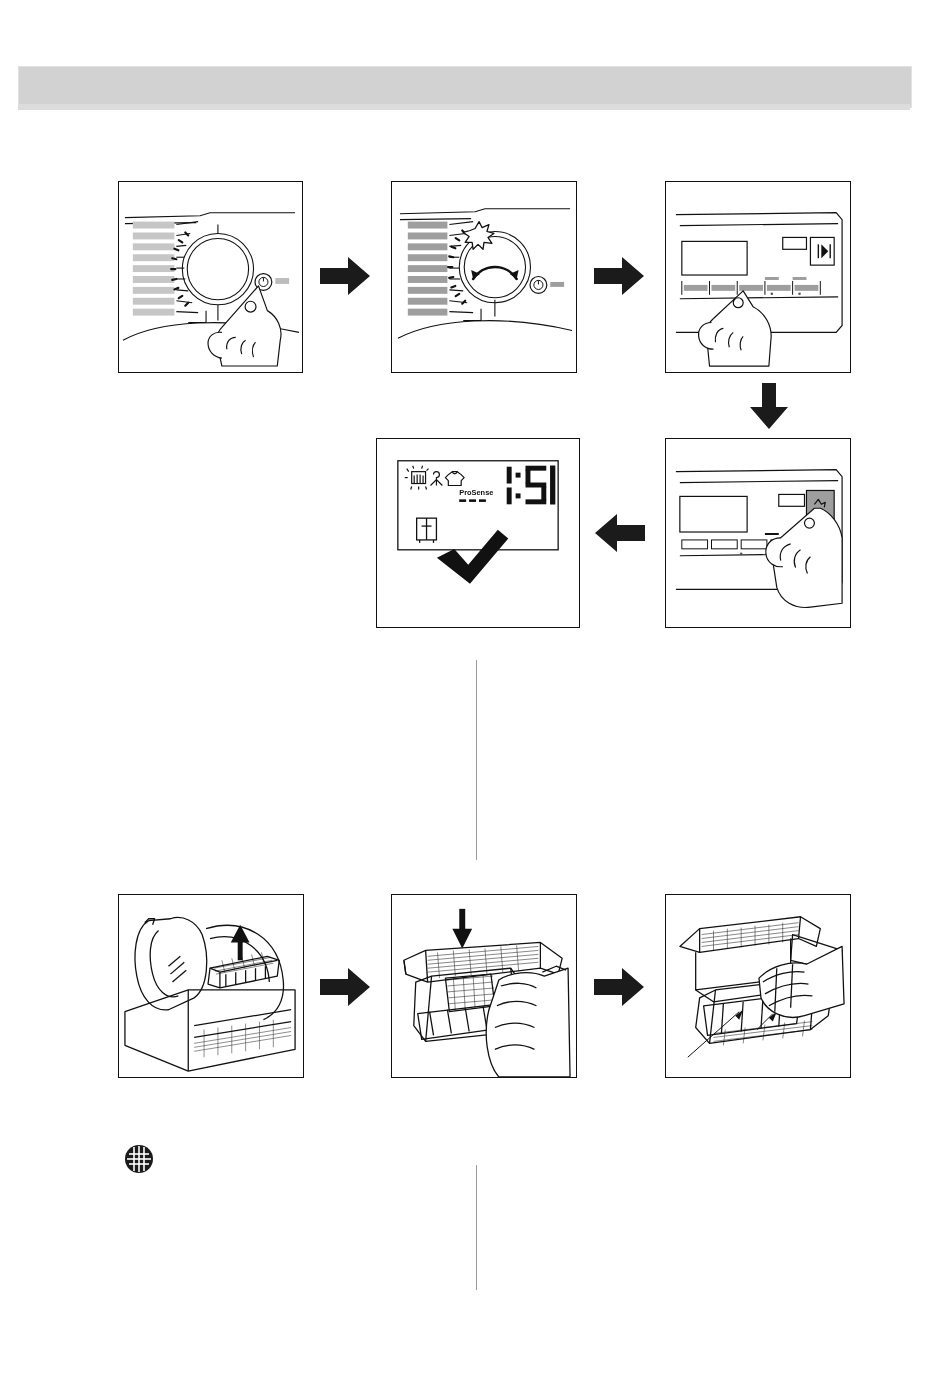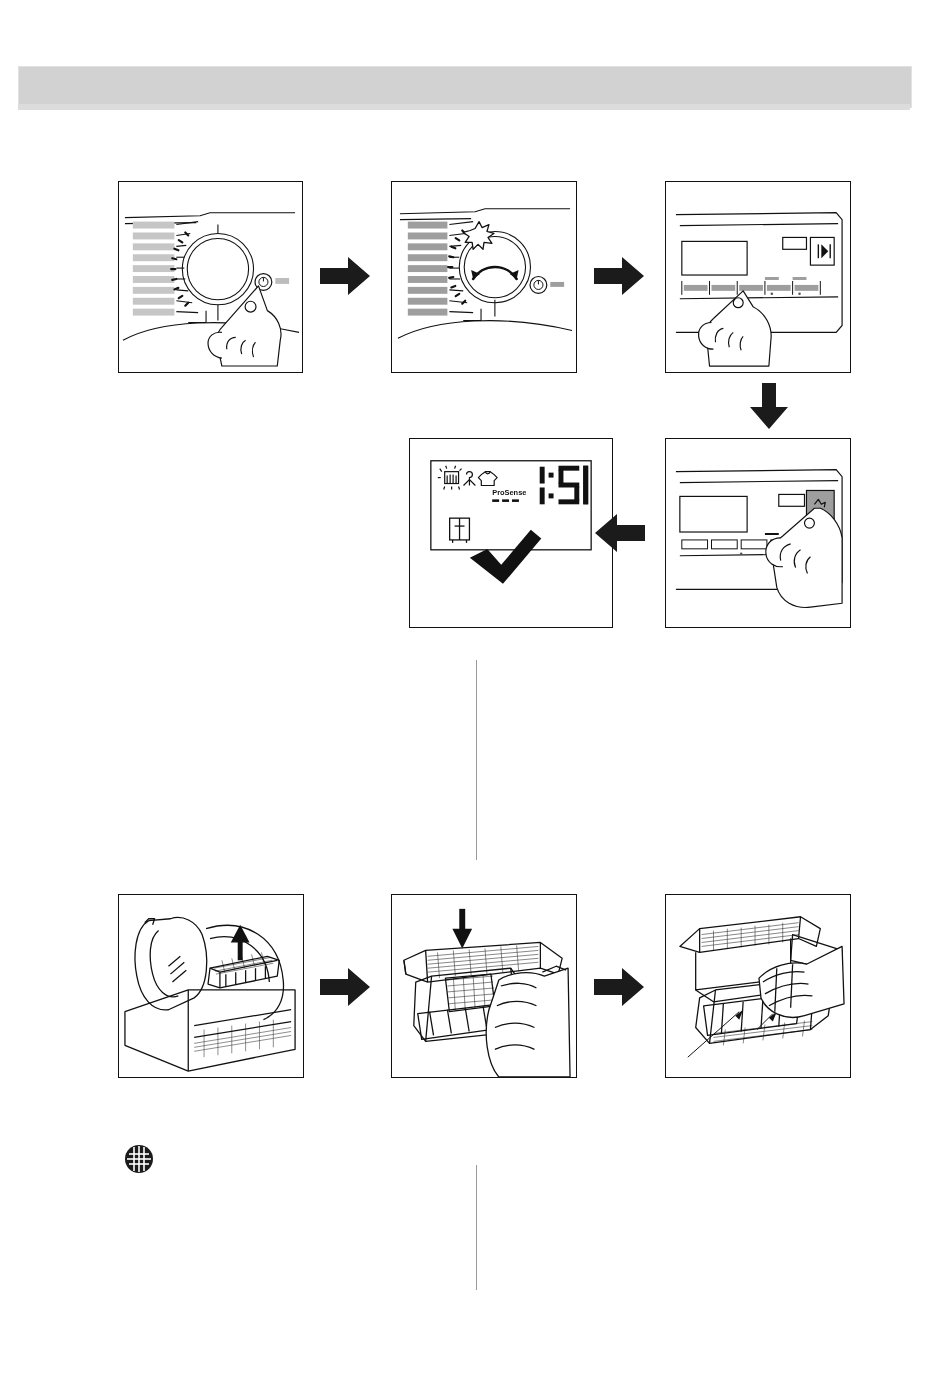--- a/index.html
+++ b/index.html
@@ -27,21 +27,21 @@
     position:absolute;background:#fff;border:1.6px solid #111;
     box-sizing:border-box;overflow:hidden;
   }
   .panel svg{display:block;width:100%;height:100%;}
 
   
   #panel-power   {left:118px; top:181px; width:185px; height:192px;}
   #panel-program {left:391px; top:181px; width:186px; height:192px;}
   #panel-option  {left:665px; top:181px; width:186px; height:192px;}
   
-  #panel-display {left:409px; top:438px; width:204px; height:190px;}
+  #panel-display {left:376px; top:438px; width:204px; height:190px;}
   #panel-start   {left:665px; top:438px; width:186px; height:190px;}
   
   #panel-filter-remove {left:118px; top:894px; width:186px; height:184px;}
   #panel-filter-open   {left:391px; top:894px; width:186px; height:184px;}
   #panel-filter-clean  {left:665px; top:894px; width:186px; height:184px;}
 
   
   .arrow{position:absolute;}
   .arrow svg{display:block;}
   #arrow-1{left:318px;top:255px;}

